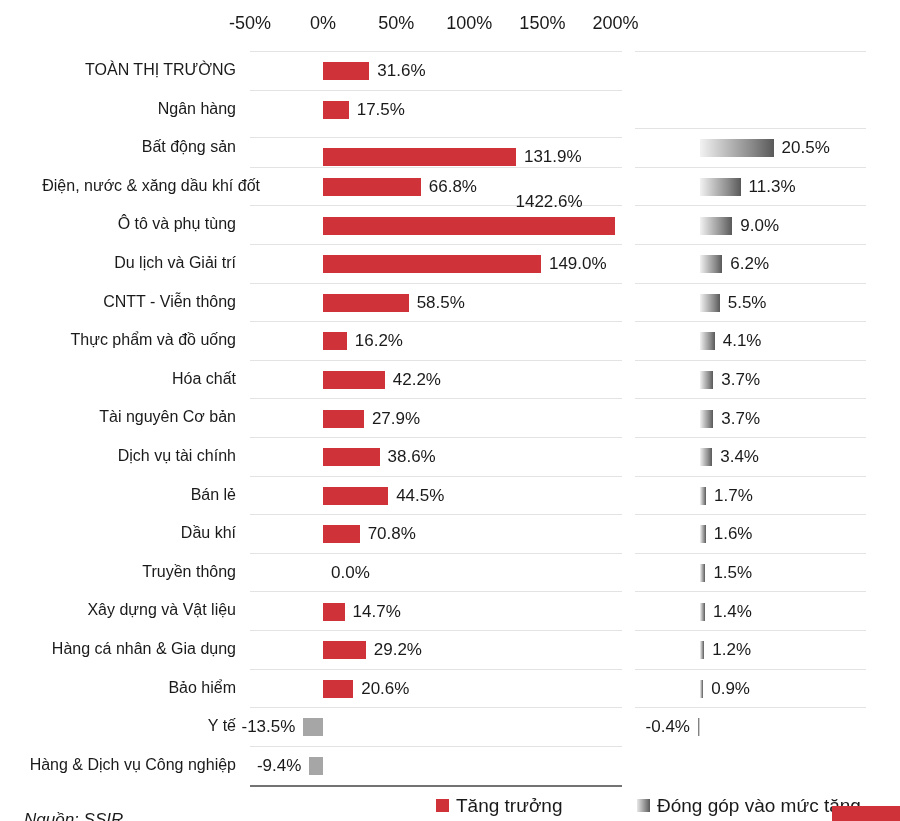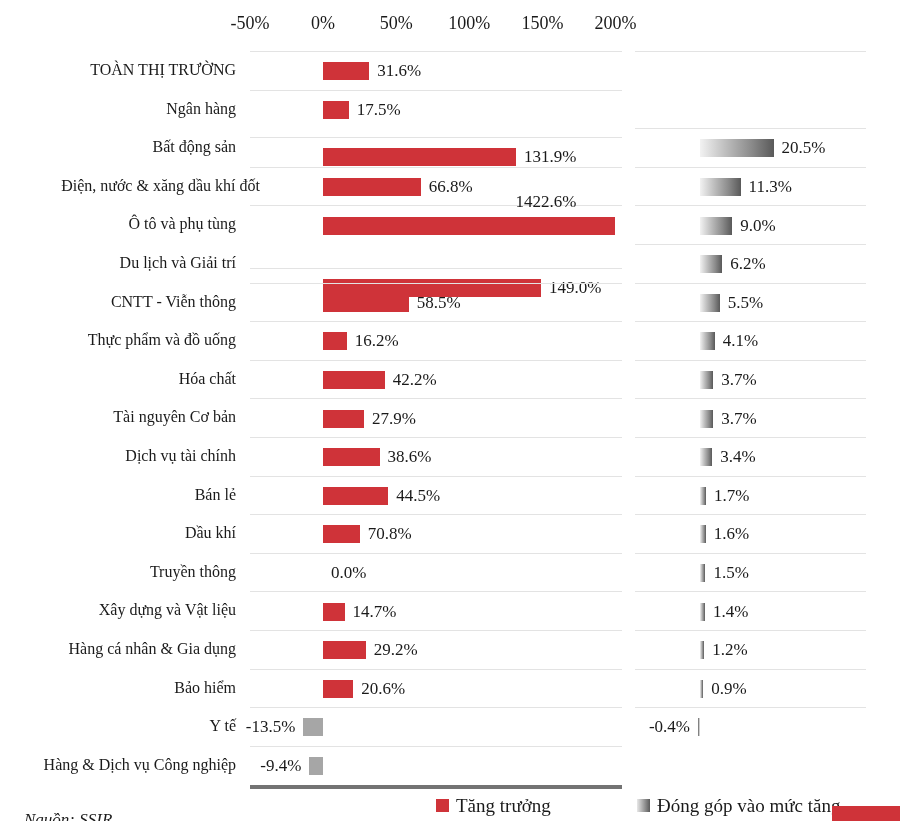--- a/index.html
+++ b/index.html
@@ -13,21 +13,20 @@
     position: relative;
     overflow: hidden;
     font-family: "Liberation Sans", sans-serif;
     color: #111111;
     -webkit-font-smoothing: antialiased;
   }
 
   #chart-root {
     position: absolute;
     inset: 0;
-    font-family: Liberation Serif, serif;
   }
 
   
   .axis-ticks {
     position: absolute;
     top: 10px;
     left: 0;
     width: 900px;
     height: 26px;
   }
@@ -49,21 +48,21 @@
   #panel-left  { left: 250px; width: 372px; height: 734px; }
   #panel-right { left: 635px; width: 231px; height: 734px; }
 
   .row {
     position: absolute;
     left: 0;
     width: 100%;
     height: 38.6px;
     border-top: 1px solid #e3e3e3;
   }
-  .row.last { border-bottom: 4px solid #737373; }
+  .row.last { border-bottom: 2px solid #737373; }
 
   
   .cat-label {
     position: absolute;
     left: 0;
     width: 236px;
     text-align: right;
     font-size: 16px;
     line-height: 38.6px;
     color: #1a1a1a;
@@ -172,21 +171,21 @@
         <div class="val-label" style="left: 273.938px;">131.9%</div>
       </div>
       <div class="row" style="top: 115.8px;">
         <div class="bar pos-red" style="left: 73.1px; width: 97.6616px;"></div>
         <div class="val-label" style="left: 178.762px;">66.8%</div>
       </div>
       <div class="row" style="top: 154.4px;">
         <div class="bar pos-red" style="left: 73.1px; width: 292.4px;"></div>
         <div class="val-label" style="left: 265.5px; width: 100px; text-align: left; top: -14px; transform: none;">1422.6%</div>
       </div>
-      <div class="row" style="top: 193px; margin-top: 24px;">
+      <div class="row" style="top: 193px;">
         <div class="bar pos-red" style="left: 73.1px; width: 217.838px;"></div>
         <div class="val-label" style="left: 298.938px;">149.0%</div>
       </div>
       <div class="row" style="top: 231.6px;">
         <div class="bar pos-red" style="left: 73.1px; width: 85.527px;"></div>
         <div class="val-label" style="left: 166.627px;">58.5%</div>
       </div>
       <div class="row" style="top: 270.2px;">
         <div class="bar pos-red" style="left: 73.1px; width: 23.6844px;"></div>
         <div class="val-label" style="left: 104.784px;">16.2%</div>

